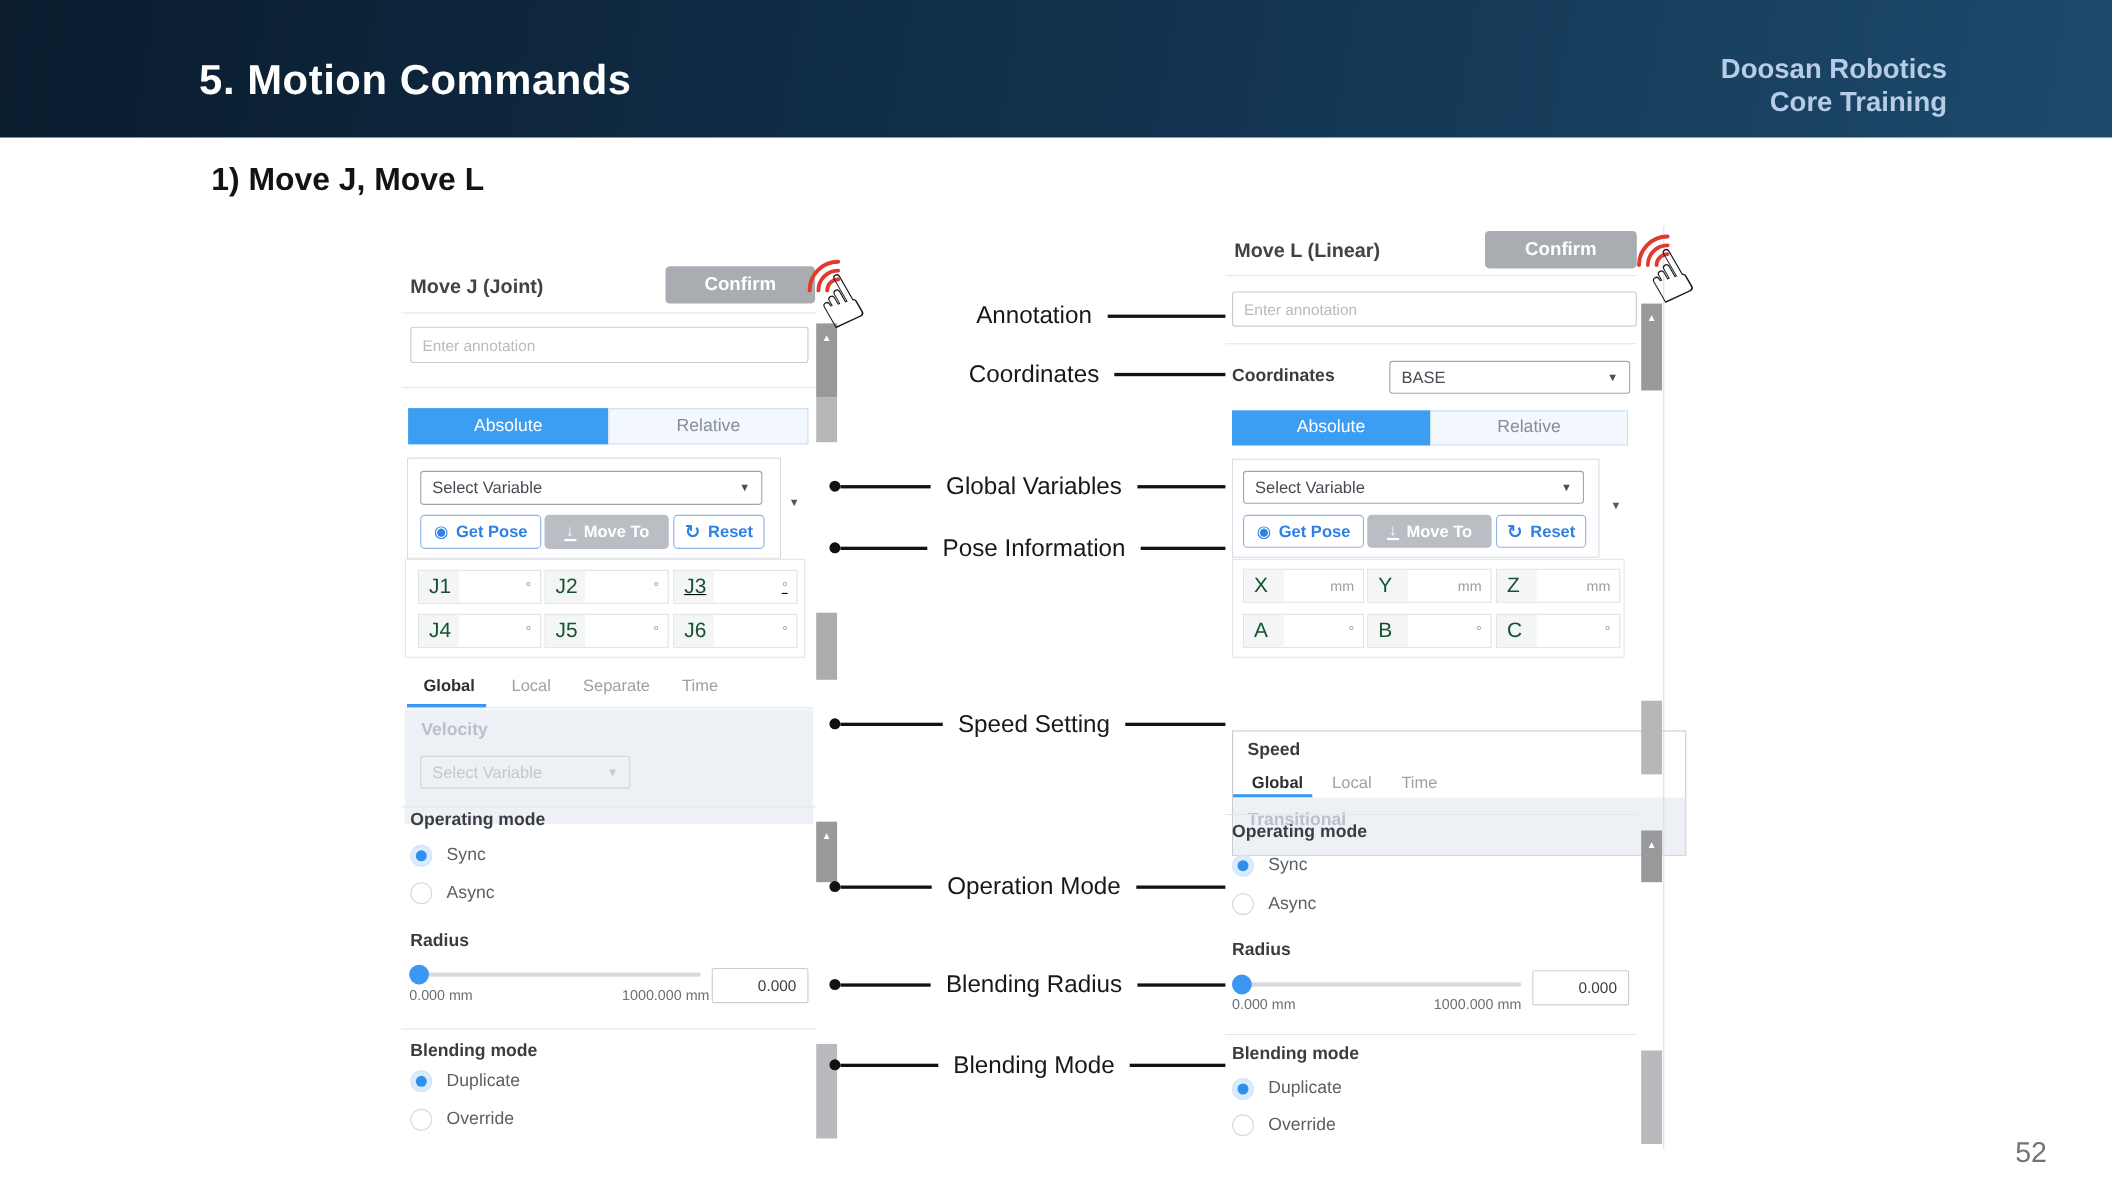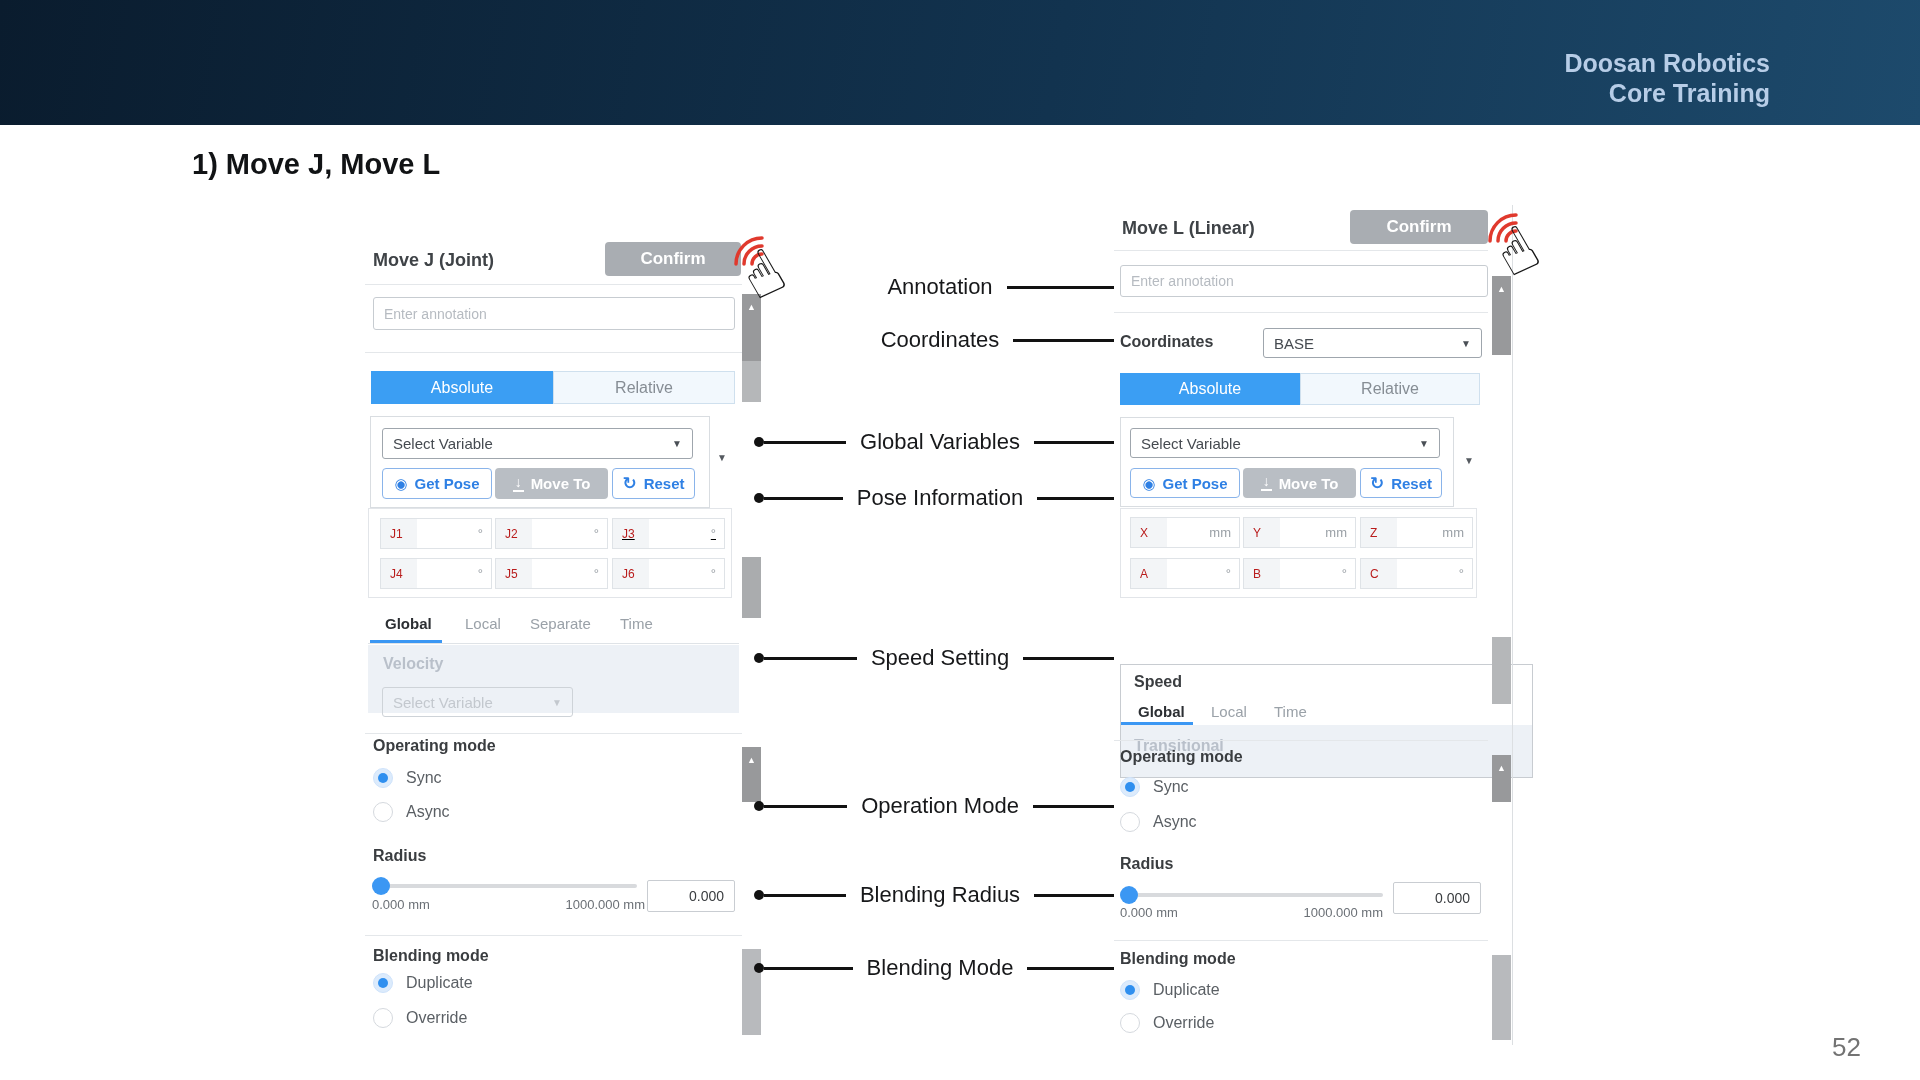--- a/index.html
+++ b/index.html
@@ -35,21 +35,21 @@
     border:1px solid #8ab4ea; border-radius:4px; color:#2f80e4; font-weight:bold; font-size:15px; }
   .btn-gray { display:flex; align-items:center; justify-content:center; gap:7px; background:#b9bec4;
     border-radius:4px; color:#ffffff; font-weight:bold; font-size:15px; }
   .ico-record { font-size:15px; line-height:15px; }
   .ico-reset { font-size:17px; line-height:17px; font-weight:bold; }
   .dl { display:inline-flex; flex-direction:column; align-items:center; }
   .dl .a { font-size:14px; line-height:12px; font-weight:bold; }
   .dl::after { content:''; width:11px; height:2px; background:#ffffff; margin-top:2px; }
 
   .field { position:absolute; display:flex; align-items:center; border:1px solid #dfe3e7; background:#ffffff; }
-  .field .lab { width:36px; align-self:stretch; display:flex; align-items:center; padding-left:9px; background:#f3f5f7; color:#b91c1c; font-size:12px; }
+  .field .lab { width:36px; align-self:stretch; display:flex; align-items:center; padding-left:9px; background:#f3f5f7; color:#14532d; font-size:19px; }
   .field .unit { margin-left:auto; padding-right:8px; color:#9aa0a6; font-size:13px; }
 
   .stab { position:absolute; font-size:15px; color:#9aa1a8; }
   .stab.active { color:#2c2f33; font-weight:bold; }
   .underline-blue { position:absolute; height:3px; background:#3b97f3; }
   .tabs-border { position:absolute; height:1px; background:#dfe3e7; }
   .dimarea { position:absolute; background:#edf1f6; }
   .dimtitle { font-size:16px; font-weight:bold; color:#b9c0ca; }
   .dimselect { display:flex; align-items:center; justify-content:space-between; border:1px solid #ced3d8; border-radius:3px;
     padding:0 10px; font-size:15px; color:#c3c8ce; background:transparent; }
@@ -83,20 +83,21 @@
   .tap .hand { position:absolute; left:16px; top:10px; font-size:62px; color:#141414;
     font-family:"DejaVu Sans",sans-serif; transform:rotate(-30deg); }
   .tap svg { position:absolute; left:0; top:2px; }
 </style>
 </head>
 <body>
 
 <div class="slide">
 
   <div class="topbar">
+    <h1>5. Motion Commands</h1>
     <div class="brand">
       <div>Doosan Robotics</div>
       <div>Core Training</div>
     </div>
   </div>
 
   <div class="subtitle">1) Move J, Move L</div>
 
   <div class="panel" style="left:365px; top:240px; width:377px; height:800px;">
     <div class="abs panel-title" style="left:8px; top:10px;">Move J (Joint)</div>
@@ -158,21 +159,21 @@
       <span class="unit">°</span>
     </div>
 
     <div class="stab active" style="left:20px; top:375px;">Global</div>
     <div class="stab" style="left:100px; top:375px;">Local</div>
     <div class="stab" style="left:165px; top:375px;">Separate</div>
     <div class="stab" style="left:255px; top:375px;">Time</div>
     <div class="tabs-border" style="left:3px; top:403px; width:371px;"></div>
     <div class="underline-blue" style="left:5px; top:400px; width:72px;"></div>
 
-    <div class="dimarea" style="left:3px; top:405px; width:371px; height:68px;">
+    <div class="dimarea" style="left:3px; top:405px; width:371px; height:104px;">
       <div class="dimtitle" style="position:absolute; left:15px; top:10px;">Velocity</div>
       <div class="dimselect" style="position:absolute; left:14px; top:42px; width:191px; height:30px;">
         <span>Select Variable</span>
         <span class="caret">▼</span>
       </div>
     </div>
 
     <div class="sep" style="left:0; top:493px; width:377px;"></div>
     <div class="abs seclabel" style="left:8px; top:497px;">Operating mode</div>
     <div class="radio-row" style="left:8px; top:527px;">

